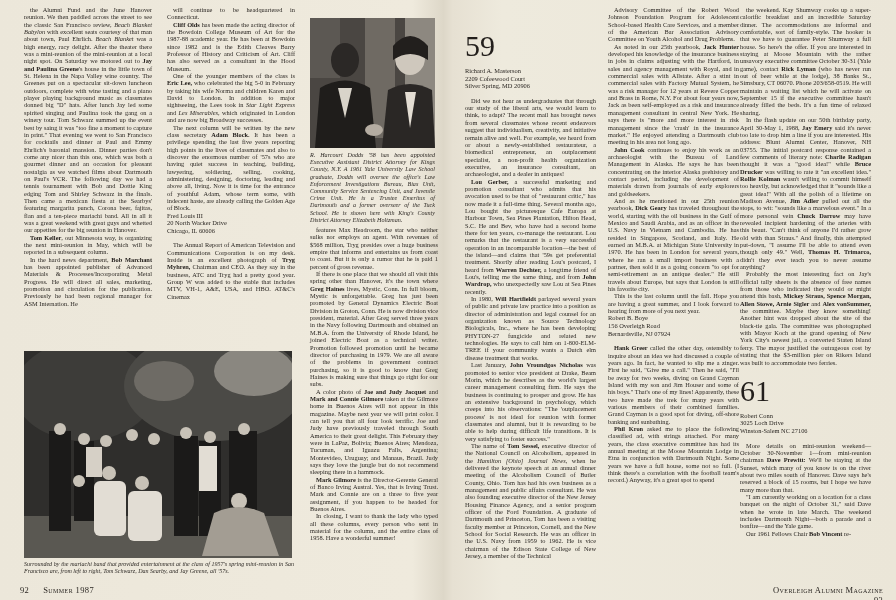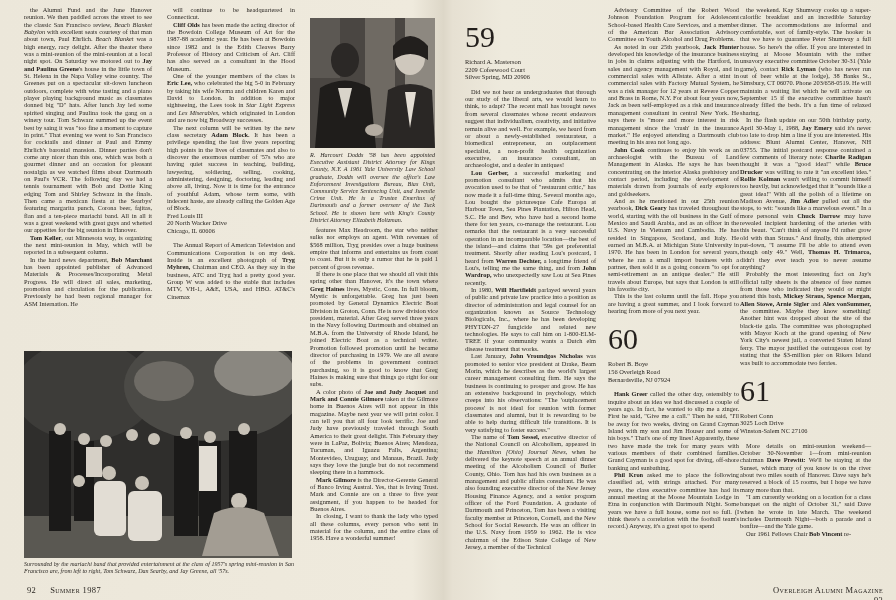--- a/index.html
+++ b/index.html
@@ -106,27 +106,27 @@
         <rect x="70" y="130" width="32" height="55" rx="6"></rect>
         <rect x="104" y="140" width="34" height="50" rx="6"></rect>
         <rect x="175" y="95" width="18" height="45"></rect>
       </g>
       <path d="M190 162 Q215 150 240 162 L255 205 L178 205 Z" fill="#a39d93"></path>
       <rect x="62" y="96" width="16" height="30" fill="#d6d0c6"></rect>
     </svg>
   </div>
   <div class="caption" style="left:24px;top:561px;width:270px;font-size:6px;">Surrounded by the mariachi band that provided entertainment at the class of 1957's spring mini-reunion in San Francisco are, from left to right, Tom Schwarz, Dan Searby, and Jay Greene, all '57s.</div>
 
-  <div class="folio" style="left:27px;top:585px;">
+  <div class="folio" style="left:20px;top:585px;">
     <span>92</span>
     <span class="smallcaps" style="margin-left:12px;">Summer 1987</span>
   </div>
 
   <div class="col" style="left:465px;top:6px;width:131px;">
-    <div class="classnum" style="margin-top:16px;">59</div>
+    <div class="classnum" style="margin-top:25px;">59</div>
     <div class="addr">
       <div>Richard A. Masterson</div>
       <div>2209 Cofeewood Court</div>
       <div>Silver Spring, MD 20906</div>
     </div>
     <div>
         <p>Did we not hear as undergraduates that through our study of the liberal arts, we would learn to think, to adapt? The recent mail has brought news from several classmates whose recent endeavors suggest that individualism, creativity, and initiative remain alive and well. For example, we heard from or about a newly-established restaurateur, a biomedical entrepreneur, an outplacement specialist, a non-profit health organization executive, an insurance consultant, an archaeologist, and a dealer in antiques!</p>
         <p><b>Lou Gerber,</b> a successful marketing and promotion consultant who admits that his avocation used to be that of "restaurant critic," has now made it a full-time thing. Several months ago, Lou bought the picturesque Cafe Europa at Harbour Town, Sea Pines Plantation, Hilton Head, S.C. He and Bev, who have had a second home there for ten years, co-manage the restaurant. Lou remarks that the restaurant is a very successful operation in an incomparable location—the best of the island—and claims that '59s get preferential treatment. Shortly after reading Lou's postcard, I heard from <b>Warren Dechter,</b> a longtime friend of Lou's, telling me the same thing, and from <b>John Wardrop,</b> who unexpectedly saw Lou at Sea Pines recently.</p>
         <p>In 1980, <b>Will Hartfieldt</b> parlayed several years of public and private law practice into a position as director of administration and legal counsel for an organization known as Source Technology Biologicals, Inc., where he has been developing PHYTON-27 fungicide and related new technologies. He says to call him on 1-800-ELM-TREE if your community wants a Dutch elm disease treatment that works.</p>
         <p>Last January, <b>John Vroundgos Nicholas</b> was promoted to senior vice president at Drake, Beam Morin, which he describes as the world's largest career management consulting firm. He says the business is continuing to prosper and grow. He has an extensive background in psychology, which creeps into his observations: "The 'outplacement process' is not ideal for reunion with former classmates and alumni, but it is rewarding to be able to help during difficult life transitions. It is very satisfying to foster success."</p>
@@ -135,21 +135,20 @@
   </div>
 
   <div class="col" style="left:608px;top:6px;width:131px;">
     <div>
         <p>Advisory Committee of the Robert Wood Johnson Foundation Program for Adolescent School-based Health Care Services, and a member of the American Bar Association Advisory Committee on Youth Alcohol and Drug Problems.</p>
         <p>As noted in our 25th yearbook, <b>Jack Hunter</b> developed his knowledge of the insurance business in jobs in claims adjusting with the Hartford, in sales and agency management with Royal, and in commercial sales with Allstate. After a stint in commercial sales with Factory Mutual System, he was a risk manager for 12 years at Revere Copper and Brass in Rome, N.Y. For about four years now, Jack as been self-employed as a risk and insurance management consultant in central New York. He says there is "more and more interest in risk management since the 'crash' in the insurance market." He enjoyed attending a Dartmouth club meeting in his area not long ago.</p>
         <p><b>John Cook</b> continues to enjoy his work as an archaeologist with the Bureau of Land Management in Alaska. He says he has been concentrating on the interior Alaska prehistory and contact period, including the development of materials drawn from journals of early explorers and goldseekers.</p>
         <p>And as he mentioned in our 25th reunion yearbook, <b>Dick Geary</b> has traveled throughout the world, starting with the oil business in the Gulf of Mexico and Saudi Arabia, and as an officer in the U.S. Navy in Vietnam and Cambodia. He has resided in Singapore, Scotland, and Italy. He earned an M.B.A. at Michigan State University in 1970. He has been in London for several years, where he ran a small import business with a partner, then sold it as a going concern "to opt for semi-retirement as an antique dealer." He still travels about Europe, but says that London is still his favorite city.</p>
         <p>This is the last column until the fall. Hope you are having a great summer, and I look forward to hearing from more of you next year.</p>
       </div>
-    <div class="classnum">60</div>
     <div class="addr">
       <div>Robert B. Boye</div>
       <div>156 Overleigh Road</div>
       <div>Bernardsville, NJ 07924</div>
     </div>
     <div>
         <p><b>Hank Greer</b> called the other day, ostensibly to inquire about an idea we had discussed a couple of years ago. In fact, he wanted to slip me a zinger. First he said, "Give me a call." Then he said, "I'll be away for two weeks, diving on Grand Cayman Island with my son and Jim Houser and some of his boys." That's one of my lines! Apparently, these two have made the trek for many years with various members of their combined families. Grand Cayman is a good spot for diving, off-shore banking and sunbathing.</p>
         <p><b>Phil Kron</b> asked me to place the following classified ad, with strings attached. For many years, the class executive committee has had its annual meeting at the Moose Mountain Lodge in Etna in conjunction with Dartmouth Night. Some years we have a full house, some not so full. (I think there's a correlation with the football team's record.) Anyway, it's a great spot to spend</p>
       </div>
   </div>

